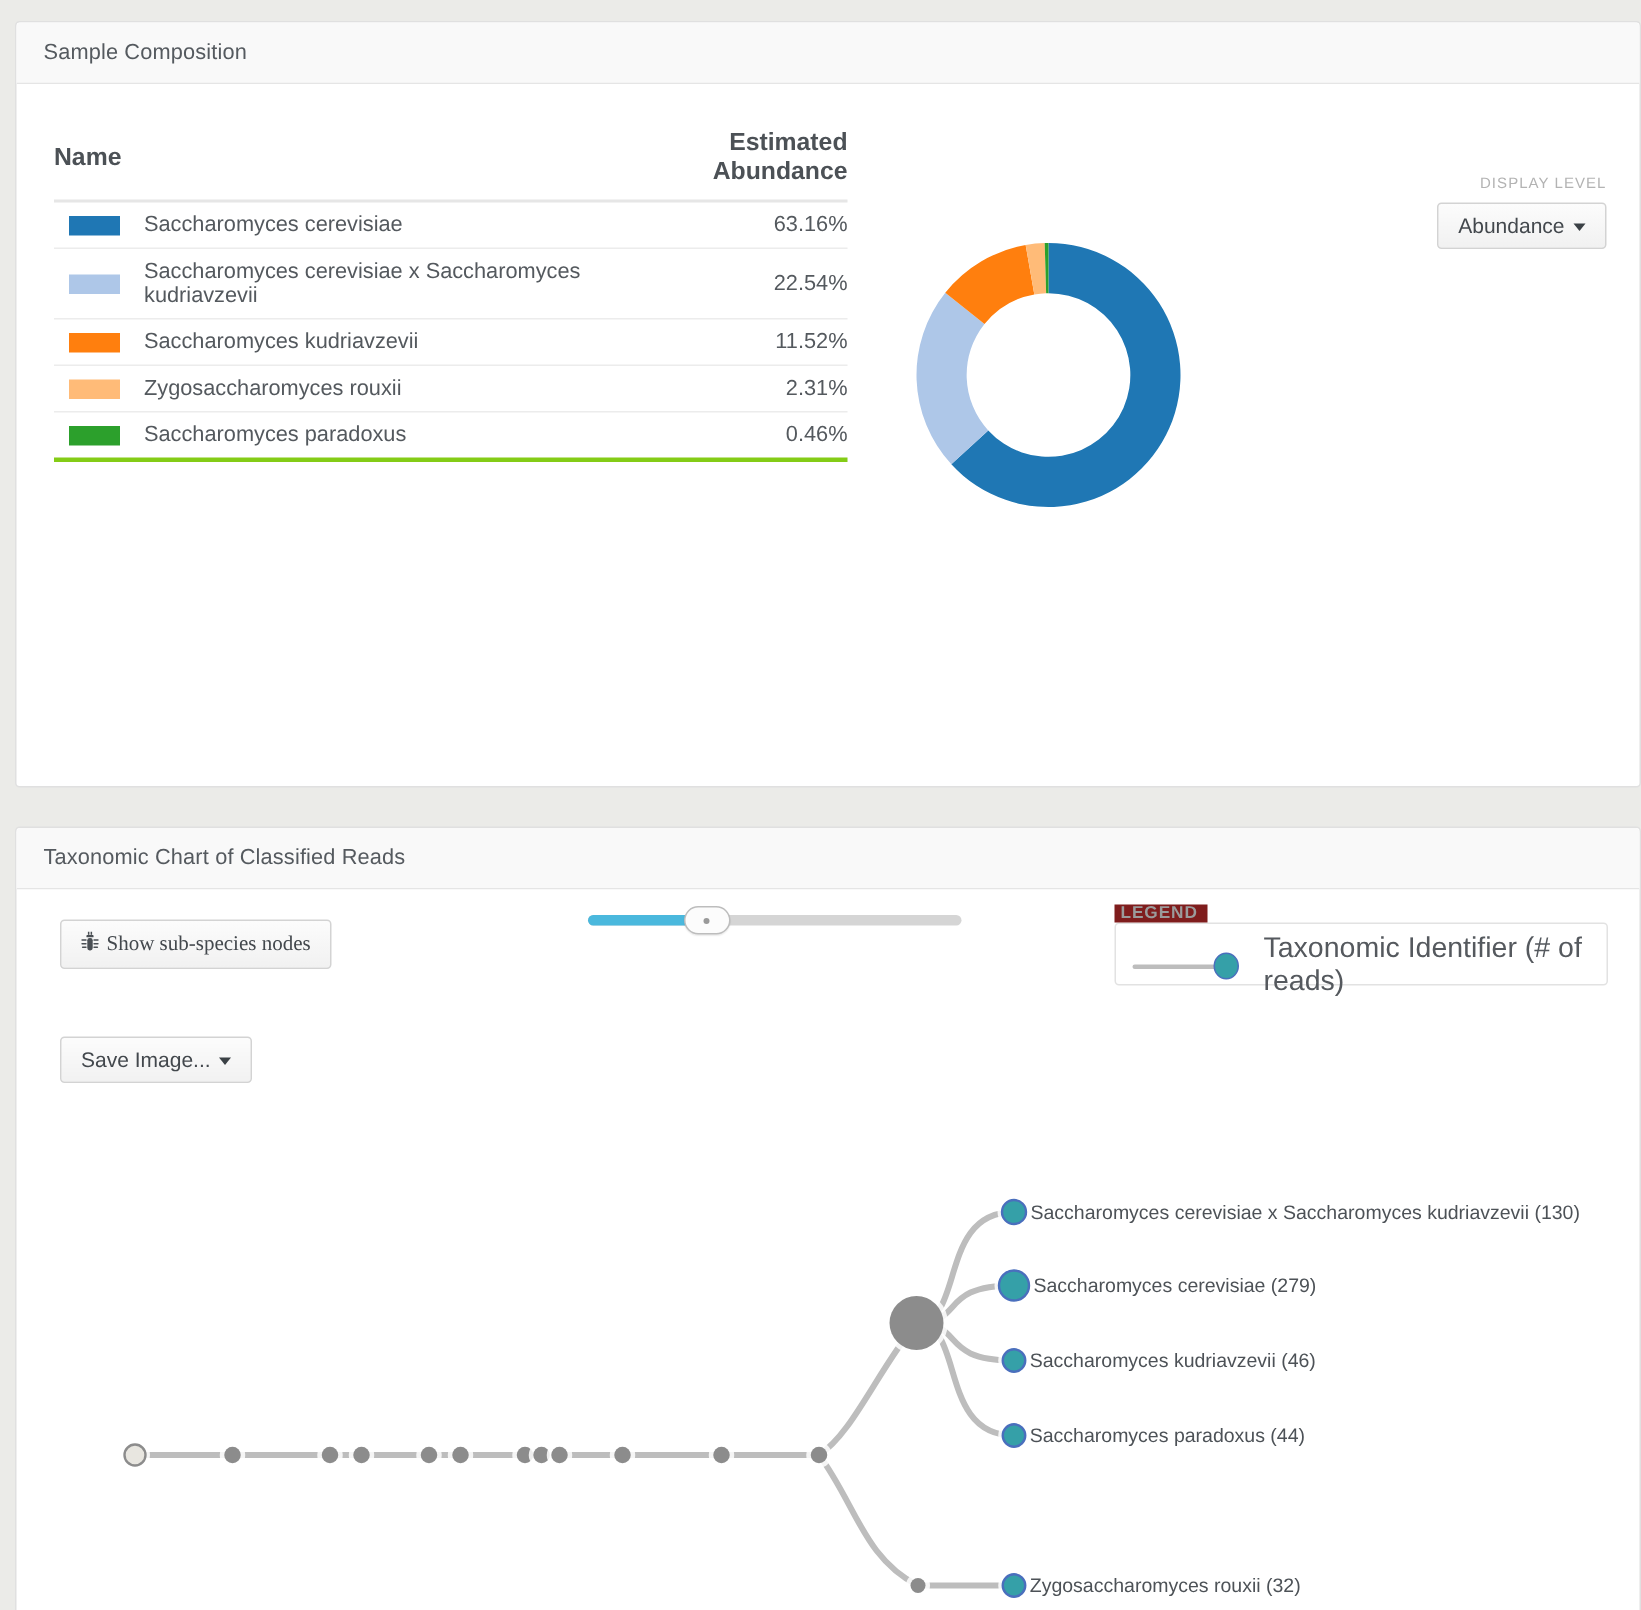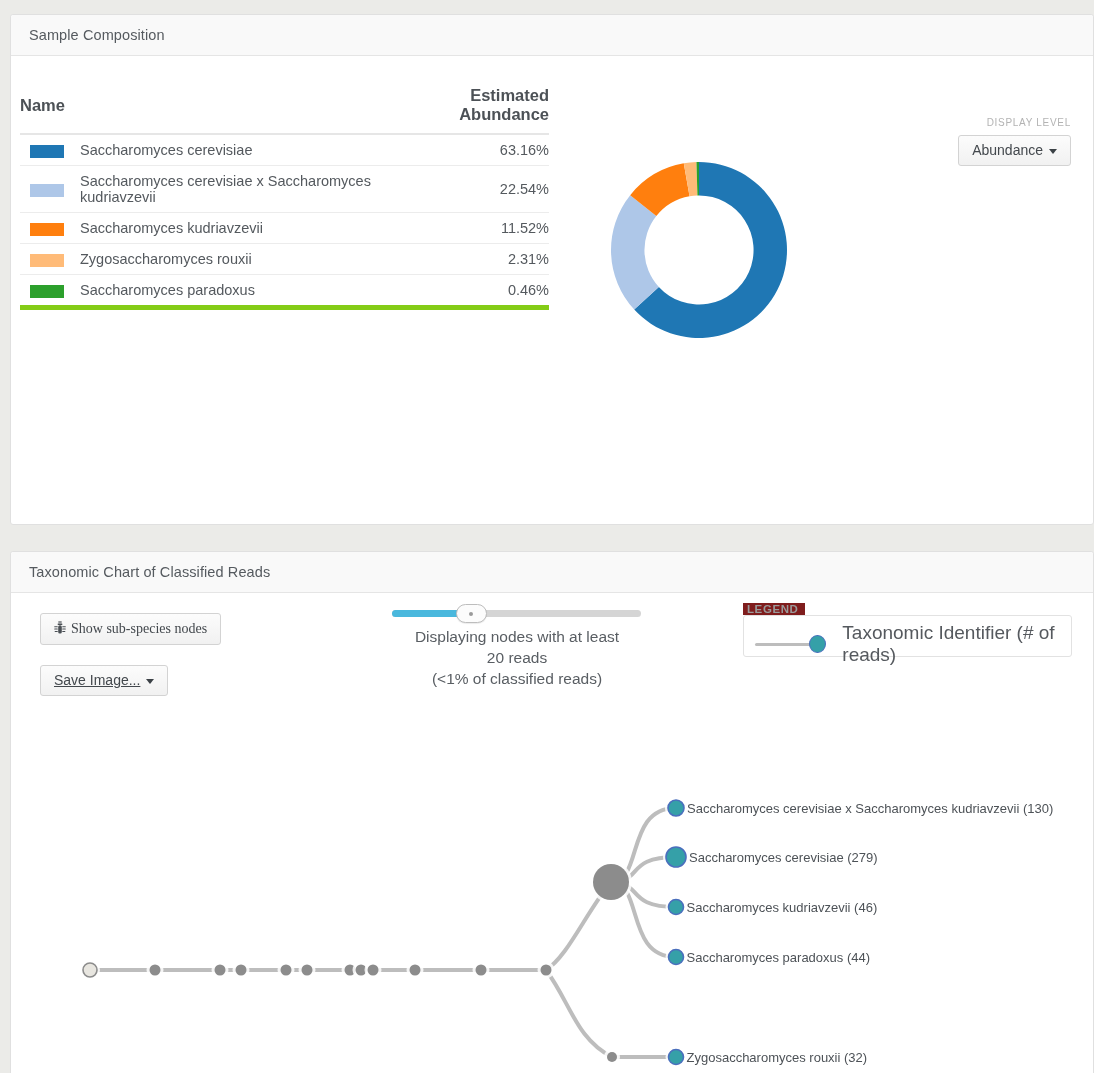--- a/index.html
+++ b/index.html
@@ -29,39 +29,39 @@
   .panel-title {
     font-size: 14.5px;
     color: #555a5f;
     letter-spacing: 0.1px;
   }
   .panel-body { position: relative; padding: 0; }
 
   
   #comp-table {
     position: absolute;
-    left: 9px; top: 28px; width: 529px;
+    left: 25px; top: 28px; width: 529px;
     border-collapse: collapse;
   }
   #comp-table th {
     font-size: 16.5px;
     font-weight: 700;
     color: #4c5156;
     padding: 2px 0 9px 0;
     border-bottom: 2px solid #e6e6e6;
   }
   #comp-table th.th-name  { text-align: left; padding-left: 0; }
   #comp-table th.th-value { text-align: right; }
   #comp-table td {
     font-size: 14.5px;
     color: #54595e;
     padding: 7px 0;
     border-bottom: 1px solid #ececec;
   }
-  #comp-table tr:last-child td { border-bottom: 5px solid #84cc16; }
+  #comp-table tr:last-child td { border-bottom: 3px solid #84cc16; }
   td.td-swatch { width: 60px; }
   .swatch {
     display: inline-block;
     width: 34px; height: 13px;
     vertical-align: middle;
     margin-left: 10px;
   }
   td.td-name { text-align: left; padding-left: 10px; }
   td.td-value { text-align: right; white-space: nowrap; }
 
@@ -94,21 +94,21 @@
     width: 0; height: 0;
     margin-left: 6px;
     vertical-align: middle;
     border-left: 4px solid transparent;
     border-right: 4px solid transparent;
     border-top: 5px solid #3b4146;
   }
 
   
   #btn-subspecies { position: absolute; left: 40px; top: 613px; font-family: Liberation Serif, serif; }
-  #btn-saveimage  { position: absolute; left: 40px; top: 665px; text-decoration: underline; }
+  #btn-saveimage  { position: absolute; left: 40px; top: 691px; }
   .bug-icon { display: inline-block; margin-right: 5px; vertical-align: -1px; }
 
   
   #slider-block { position: absolute; left: 388px; top: 610px; width: 258px; }
   .slider-track {
     position: relative;
     height: 7px;
     width: 249px;
     margin-left: 4px;
     background: #d5d5d5;
@@ -282,25 +282,20 @@
 </button>
 
 <button class="btn" id="btn-saveimage">
   <span>Save Image...</span><span class="caret"></span>
 </button>
 
 <div id="slider-block">
   <div class="slider-track">
     <div class="slider-fill" id="slider-fill" style="width: 79.68px;"></div>
     <div class="slider-handle" id="slider-handle" style="left: 63.68px;"></div>
-  </div>
-  <div class="slider-caption">
-    <div>Displaying nodes with at least</div>
-    <div>20 reads</div>
-    <div>(&lt;1% of classified reads)</div>
   </div>
 </div>
 
 <div id="legend-box"></div>
 <div id="legend-label">LEGEND</div>
 <div id="legend-row">
   <span class="legend-line"></span>
   <span class="legend-dot"></span>
   <span class="legend-text">Taxonomic Identifier (# of reads)</span>
 </div>

